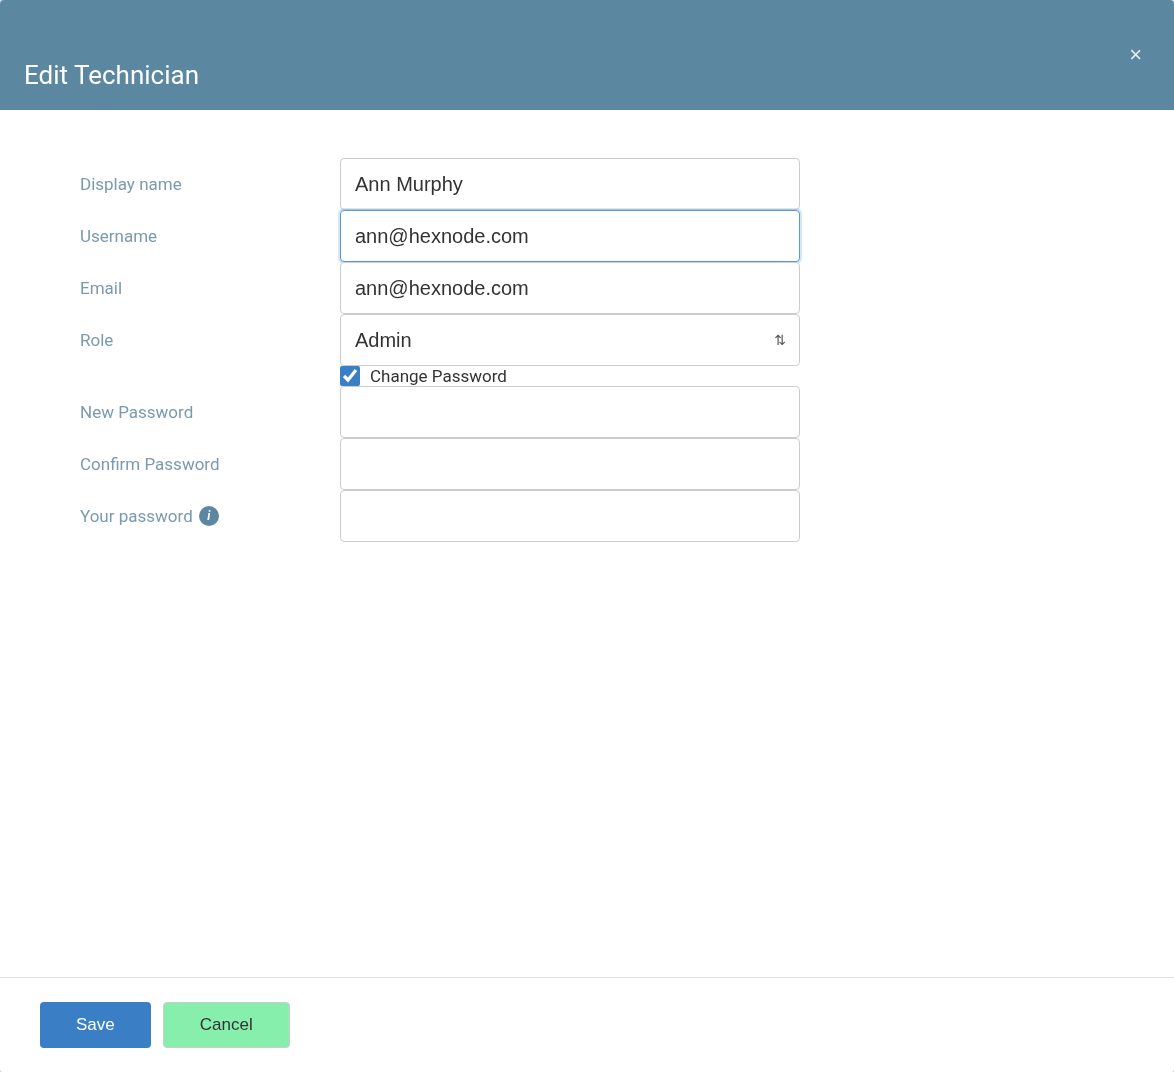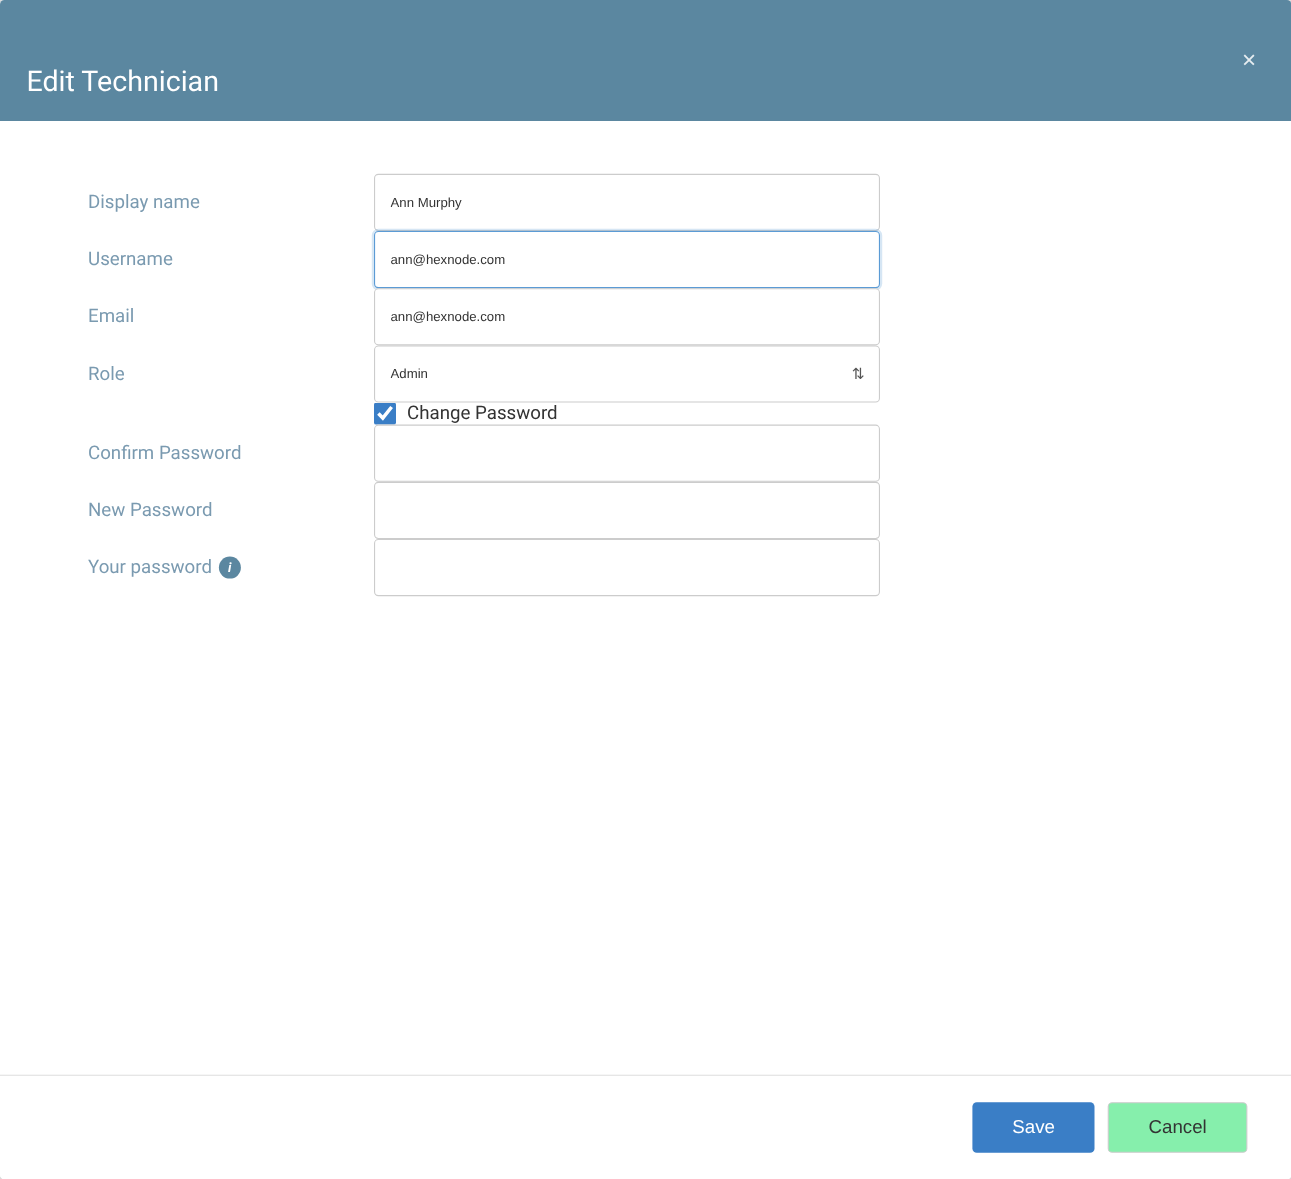--- a/index.html
+++ b/index.html
@@ -71,21 +71,21 @@
       gap: 6px;
     }
 
     .form-control {
       flex: 1;
       max-width: 460px;
       height: 52px;
       border: 1px solid #ccc;
       border-radius: 4px;
       padding: 0 14px;
-      font-size: 12px;
+      font-size: 20px;
       color: #333;
       outline: none;
       background: #fff;
     }
 
     .form-control.active-focus {
       border-color: #5b9bd5;
       box-shadow: 0 0 0 2px rgba(91,155,213,0.25);
     }
 
@@ -149,21 +149,21 @@
       font-size: 12px;
       font-style: italic;
       font-weight: bold;
       cursor: default;
     }
 
     .modal-footer {
       border-top: 1px solid #e0e0e0;
       padding: 24px 40px;
       display: flex;
-      justify-content: flex-end;
+      justify-content: flex-start;
       gap: 12px;
       background: #fff;
     }
 
     .btn-save {
       background: #3a7ec6;
       color: #fff;
       border: none;
       border-radius: 4px;
       padding: 12px 36px;
@@ -222,26 +222,26 @@
     </div>
 
     <div class="checkbox-row">
       <label class="checkbox-label">
         <input class="checkbox-input" type="checkbox" checked="" style="">
         <span>Change Password</span>
       </label>
     </div>
 
     <div class="form-row">
+      <label class="form-label">New Password</label>
+      <input class="form-control" type="password" value="" style="">
+    </div>
+
+    <div class="form-row">
       <label class="form-label">Confirm Password</label>
-      <input class="form-control" type="password" value="" style="">
-    </div>
-
-    <div class="form-row">
-      <label class="form-label">New Password</label>
       <input class="form-control" type="password" value="" style="">
     </div>
 
     <div class="form-row">
       <label class="form-label">
         <span>Your password</span>
         <span class="info-icon">i</span>
       </label>
       <input class="form-control" type="password" value="" style="">
     </div>

